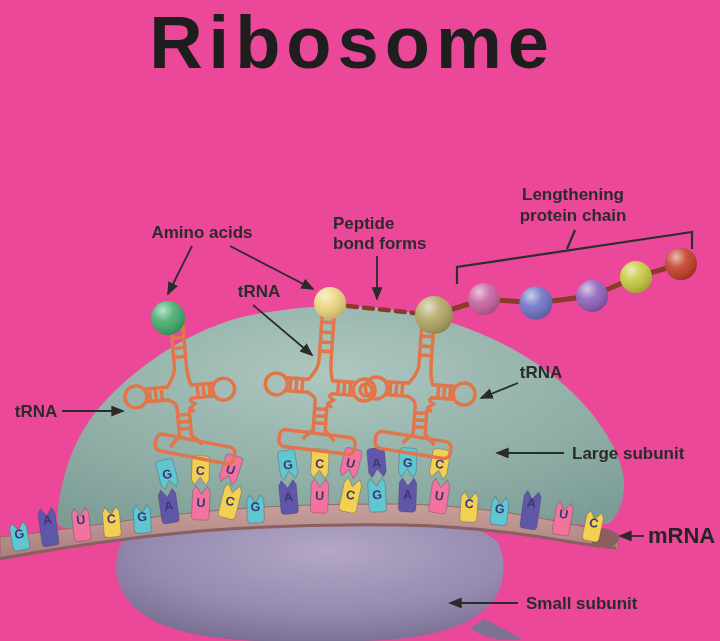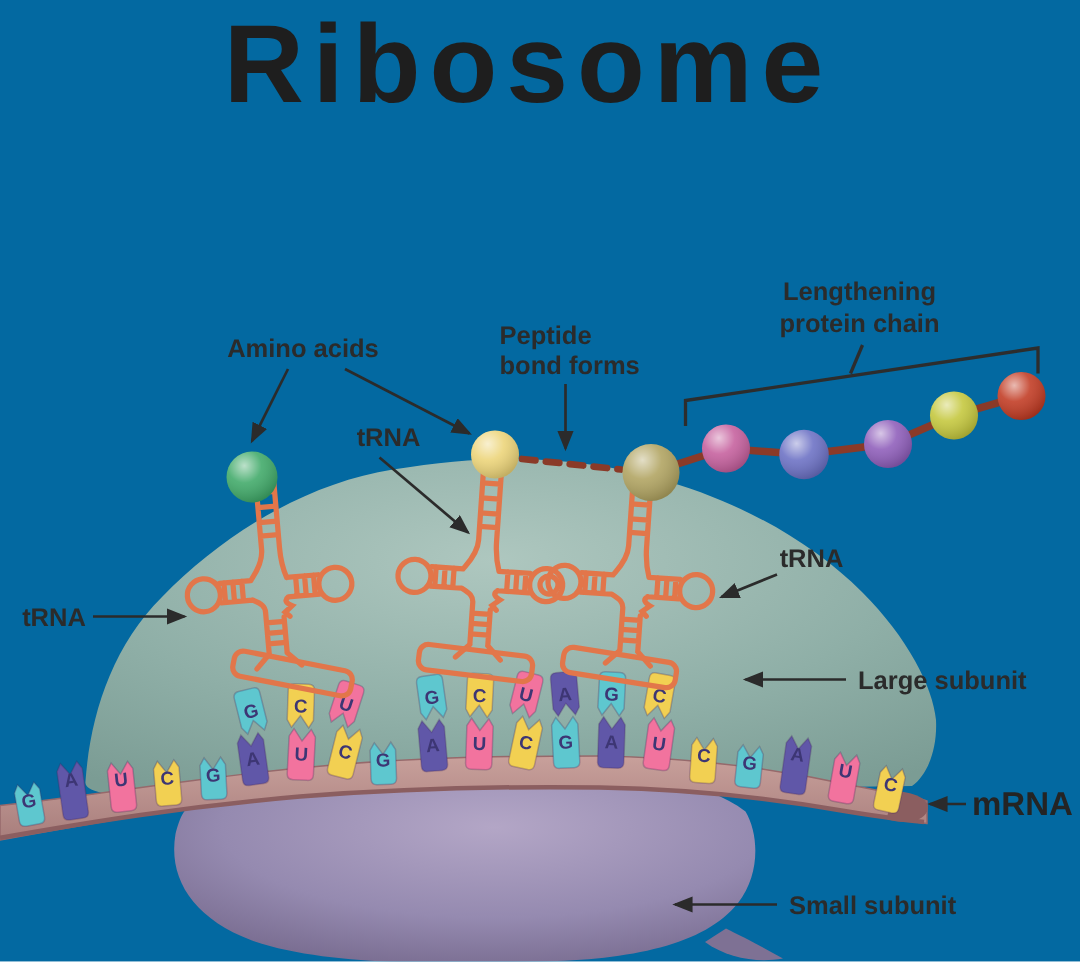--- a/index.html
+++ b/index.html
@@ -1,16 +1,16 @@
 <!DOCTYPE html>
 <html><head>
 <meta charset="utf-8">
 <style>
   html,body{margin:0;padding:0;background:#ffffff;}
-  .wrap{width:720px;height:641px;position:relative;overflow:hidden;background:#0369a1;}
+  .wrap{width:720px;height:641px;position:relative;overflow:hidden;background:#ec4899;}
   svg{display:block;}
   .title-text{font-family:"Liberation Sans",sans-serif;font-weight:700;fill:#1e1e1e;letter-spacing:6px;}
   .lbl{font-family:"Liberation Sans",sans-serif;font-weight:700;font-size:17px;fill:#2b2b2b;}
   .lbl-big{font-family:"Liberation Sans",sans-serif;font-weight:700;font-size:22px;fill:#242424;}
   .arrow{stroke:#2b2b2b;stroke-width:1.8;fill:none;}
   .bracket{stroke:#2d2d2d;stroke-width:2.2;fill:none;stroke-linejoin:miter;}
   .trna-line{stroke:#e2764a;stroke-width:3.5;fill:none;stroke-linecap:round;}
 </style>
 </head>
 <body>

